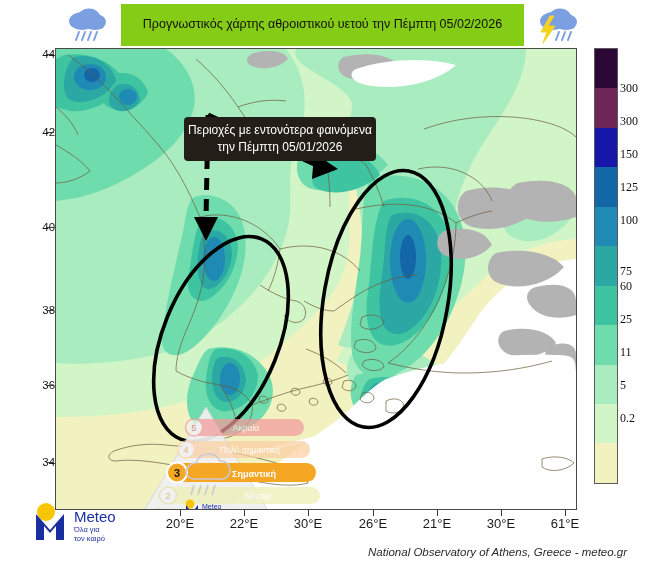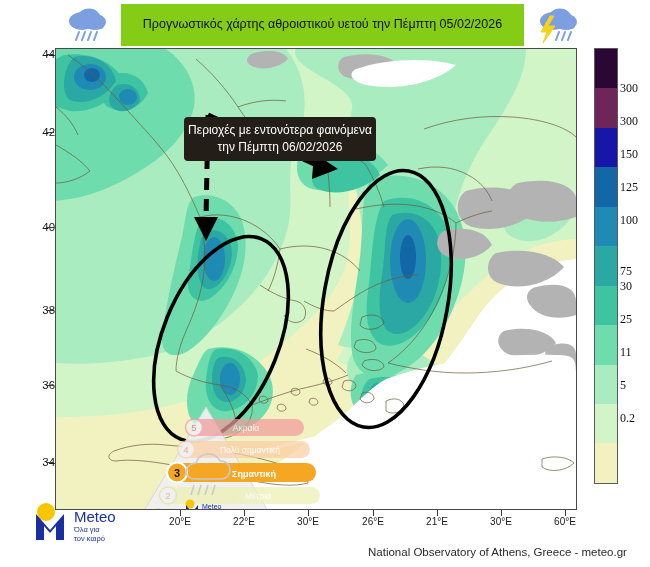--- a/index.html
+++ b/index.html
@@ -18,21 +18,21 @@
 
   
   #plot{position:absolute;left:55px;top:48px;width:520px;height:460px;
         border:1px solid #4a4a4a;overflow:hidden;background:#ffffff;}
   #mapsvg{position:absolute;left:0;top:0;}
 
   
   .ytick{position:absolute;right:582px;font-size:11.5px;color:#1a1a1a;
          text-align:right;width:60px;}
   .ytick-mark{position:absolute;left:46px;width:8px;height:1px;background:#3a3a3a;}
-  .xtick{position:absolute;font-size:10px;color:#1a1a1a;text-align:center;
+  .xtick{position:absolute;font-size:13px;color:#1a1a1a;text-align:center;
          width:60px;}
   .xtick-mark{position:absolute;top:509px;width:1px;height:7px;background:#3a3a3a;}
 
   
   #cbar{position:absolute;left:594px;top:48px;width:22px;height:434px;
         border:1px solid #5a5a5a;overflow:hidden;}
   #cbar .seg{width:100%;}
   .cblabel{position:absolute;left:620px;font-size:12px;color:#111;font-family:Liberation Serif, serif;}
 
   
@@ -41,21 +41,21 @@
            align-items:center;justify-content:center;}
   #callout div{color:#ffffff;font-size:12px;line-height:1.45;white-space:nowrap;}
 
   
   #pyramid{position:absolute;left:72px;top:356px;width:198px;height:138px;}
 
   
   #logo{position:absolute;left:30px;top:500px;width:150px;height:44px;}
 
   
-  #credit{position:absolute;left:368px;top:546px;font-size:11.5px;color:#2a2a2a;}
+  #credit{position:absolute;left:368px;top:546px;font-size:11.5px;color:#2a2a2a;font-style:italic;}
 </style>
 </head>
 <body>
 
 <div id="header">
   <div class="icon-box">
     <svg width="52" height="38" viewBox="0 0 52 38">
       <ellipse cx="20" cy="15" rx="13" ry="9" fill="#7b9fe0"></ellipse>
       <ellipse cx="33" cy="16" rx="11" ry="8" fill="#7b9fe0"></ellipse>
       <ellipse cx="27" cy="11" rx="11" ry="8.5" fill="#7b9fe0"></ellipse>
@@ -101,21 +101,21 @@
 <div class="ytick-mark" style="top:310px"></div>
 <div class="ytick-mark" style="top:385px"></div>
 <div class="ytick-mark" style="top:462px"></div>
 
 <div class="xtick" style="left:150px;top:516px">20°E</div>
 <div class="xtick" style="left:214px;top:516px">22°E</div>
 <div class="xtick" style="left:278px;top:516px">30°E</div>
 <div class="xtick" style="left:343px;top:516px">26°E</div>
 <div class="xtick" style="left:407px;top:516px">21°E</div>
 <div class="xtick" style="left:471px;top:516px">30°E</div>
-<div class="xtick" style="left:535px;top:516px">60°E</div>
+<div class="xtick" style="left:535px;top:516px">61°E</div>
 <div class="xtick-mark" style="left:180px"></div>
 <div class="xtick-mark" style="left:244px"></div>
 <div class="xtick-mark" style="left:308px"></div>
 <div class="xtick-mark" style="left:373px"></div>
 <div class="xtick-mark" style="left:437px"></div>
 <div class="xtick-mark" style="left:501px"></div>
 <div class="xtick-mark" style="left:565px"></div>
 
 <div id="plot">
   <svg id="mapsvg" width="520" height="460" viewBox="0 0 520 460">
@@ -392,21 +392,21 @@
         <text x="74" y="110" font-size="4" fill="#1b2ea0" font-family="Liberation Sans, sans-serif">Όλα για</text>
         <text x="74" y="115" font-size="4" fill="#1b2ea0" font-family="Liberation Sans, sans-serif">τον καιρό</text>
       </g>
 
       <text x="76" y="135" font-size="6.5" text-anchor="middle" fill="#33333a" font-family="Liberation Sans, sans-serif">Επικινδυνότητα επεισοδίου βροχόπτωσης</text>
     </svg>
   </div>
 
   <div id="callout">
     <div>Περιοχές με εντονότερα φαινόμενα</div>
-    <div>την Πέμπτη 06/02/2026</div>
+    <div>την Πέμπτη 05/01/2026</div>
   </div>
 </div>
 
 <div id="cbar">
   <div class="seg" style="height:9.09%;background:#2a0735"></div>
   <div class="seg" style="height:9.09%;background:#6e2558"></div>
   <div class="seg" style="height:9.09%;background:#1616a8"></div>
   <div class="seg" style="height:9.09%;background:#1367a6"></div>
   <div class="seg" style="height:9.09%;background:#1f8ab4"></div>
   <div class="seg" style="height:9.09%;background:#2ba8a3"></div>
@@ -417,21 +417,21 @@
   <div class="seg" style="height:9.09%;background:#f2f1c0"></div>
   <div class="seg" style="height:9.09%;background:#ffffff"></div>
 </div>
 
 <div class="cblabel" style="top:81px">300</div>
 <div class="cblabel" style="top:114px">300</div>
 <div class="cblabel" style="top:147px">150</div>
 <div class="cblabel" style="top:180px">125</div>
 <div class="cblabel" style="top:213px">100</div>
 <div class="cblabel" style="top:264px">75</div>
-<div class="cblabel" style="top:279px">30</div>
+<div class="cblabel" style="top:279px">60</div>
 <div class="cblabel" style="top:312px">25</div>
 <div class="cblabel" style="top:345px">11</div>
 <div class="cblabel" style="top:378px">5</div>
 <div class="cblabel" style="top:411px">0.2</div>
 
 <div id="logo">
   <svg width="150" height="44" viewBox="0 0 150 44">
     <circle cx="16" cy="12" r="9" fill="#f7c600"></circle>
     <path d="M6,40 L6,14 L20,30 L34,14 L34,40 L26,40 L26,26 L20,33 L14,26 L14,40 Z" fill="#1b2ea0"></path>
     <text x="44" y="22" font-size="15" fill="#1b2ea0" font-family="Liberation Sans, sans-serif">Meteo</text>

